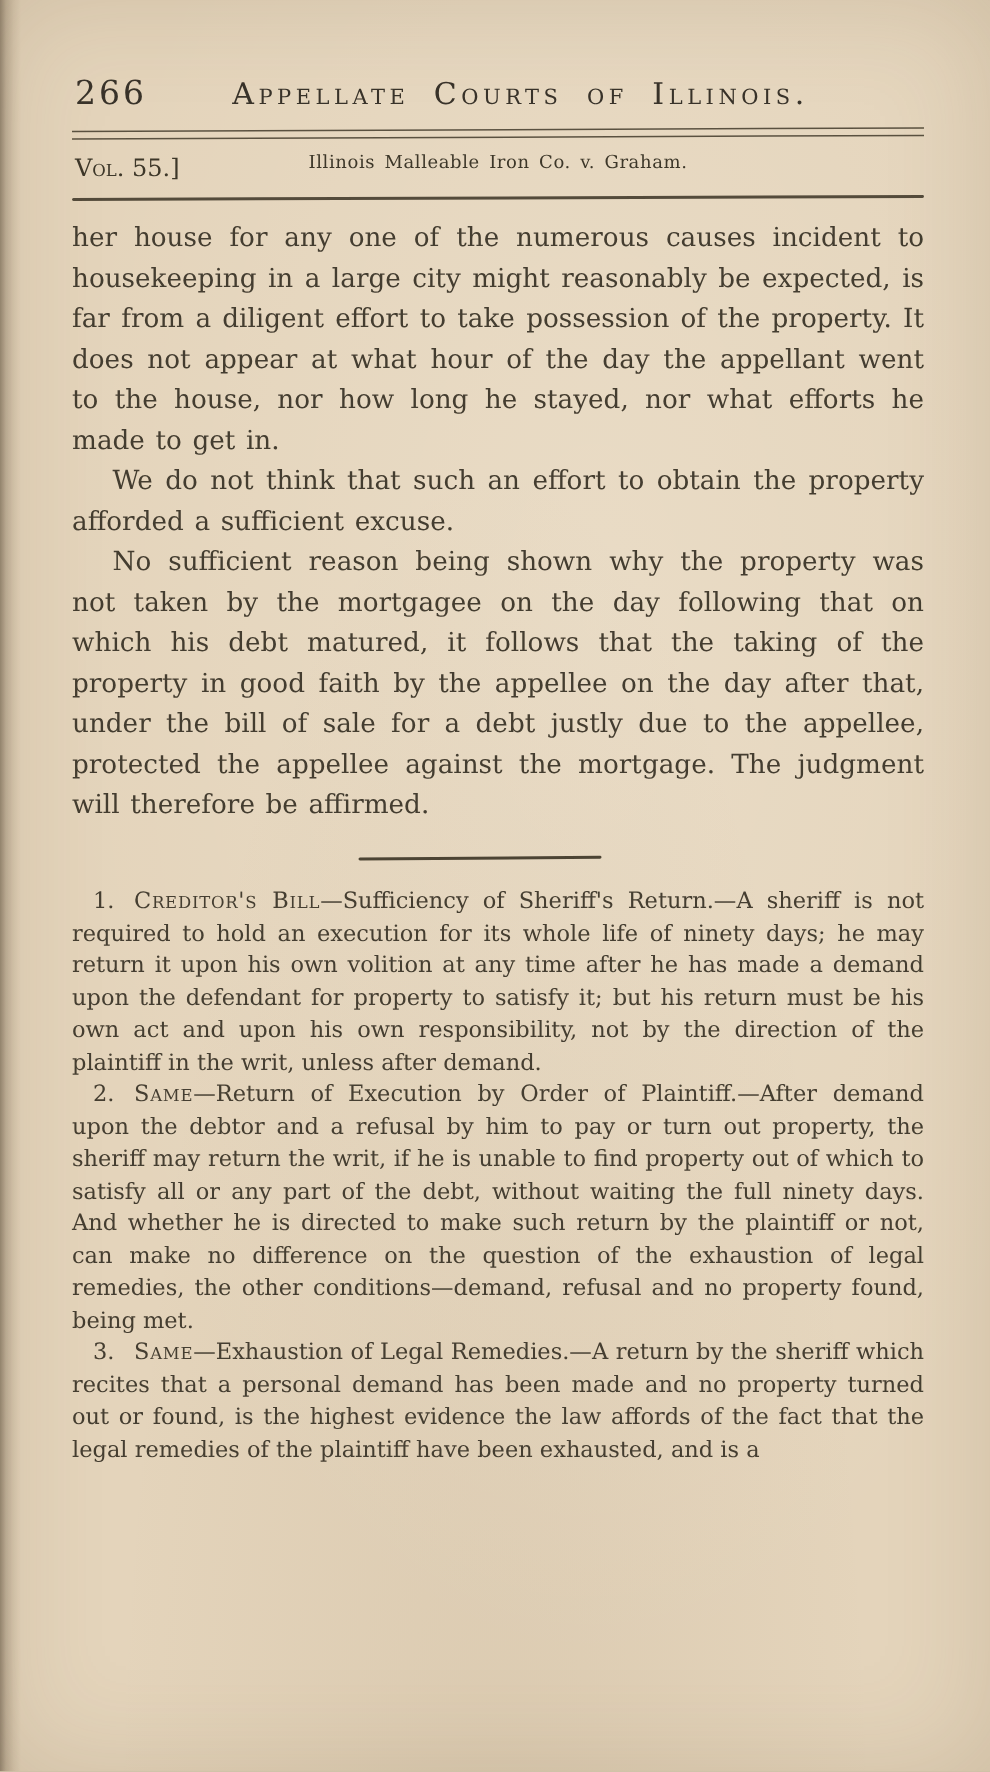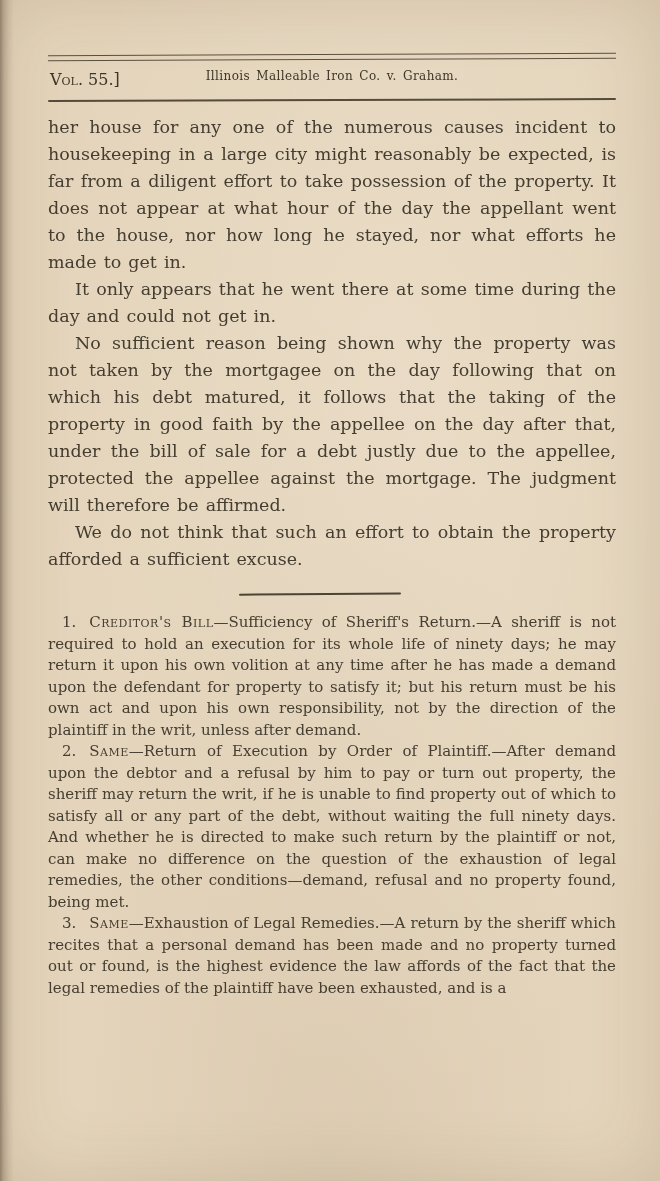--- a/index.html
+++ b/index.html
@@ -94,33 +94,36 @@
   .hn-topic{font-variant:small-caps;letter-spacing:0.5px;}
   .hn-sub{}
 </style>
 </head>
 <body>
 
 <div class="page">
   <div class="edge-left"></div>
 
   <header>
+    <div class="runhead-row">
+      <span class="pagenum">266</span>
+      <span class="runhead">Appellate Courts of Illinois.</span>
+    </div>
     <div class="rule rule-top"></div>
     <div class="caseline-row">
       <span class="vol">Vol. 55.]</span>
       <span class="casehead">Illinois Malleable Iron Co. v. Graham.</span>
     </div>
     <div class="rule rule-bottom"></div>
   </header>
 
   <main class="opinion">
     <p class="noindent">her house for any one of the numerous causes incident to housekeeping in a large city might reasonably be expected, is far from a diligent effort to take possession of the property. It does not appear at what hour of the day the appellant went to the house, nor how long he stayed, nor what efforts he made to get in.</p>
-    <p>It only appears that he went there at some time during the day and could not get in.</p>
+    <p>We do not think that such an effort to obtain the property afforded a sufficient excuse.</p>
     <p>No sufficient reason being shown why the property was not taken by the mortgagee on the day following that on which his debt matured, it follows that the taking of the property in good faith by the appellee on the day after that, under the bill of sale for a debt justly due to the appellee, protected the appellee against the mortgage. The judgment will therefore be affirmed.</p>
-    <p>We do not think that such an effort to obtain the property afforded a sufficient excuse.</p>
   </main>
 
   <div class="divider"></div>
 
 
   <section class="headnotes">
     <p class="headnote">
       <span class="hn-num">1.</span><span class="hn-topic">Creditor's Bill</span><span class="hn-sub">—Sufficiency of Sheriff's Return.—</span><span class="hn-body">A sheriff is not required to hold an execution for its whole life of ninety days; he may return it upon his own volition at any time after he has made a demand upon the defendant for property to satisfy it; but his return must be his own act and upon his own responsibility, not by the direction of the plaintiff in the writ, unless after demand.</span>
     </p>
     <p class="headnote">

